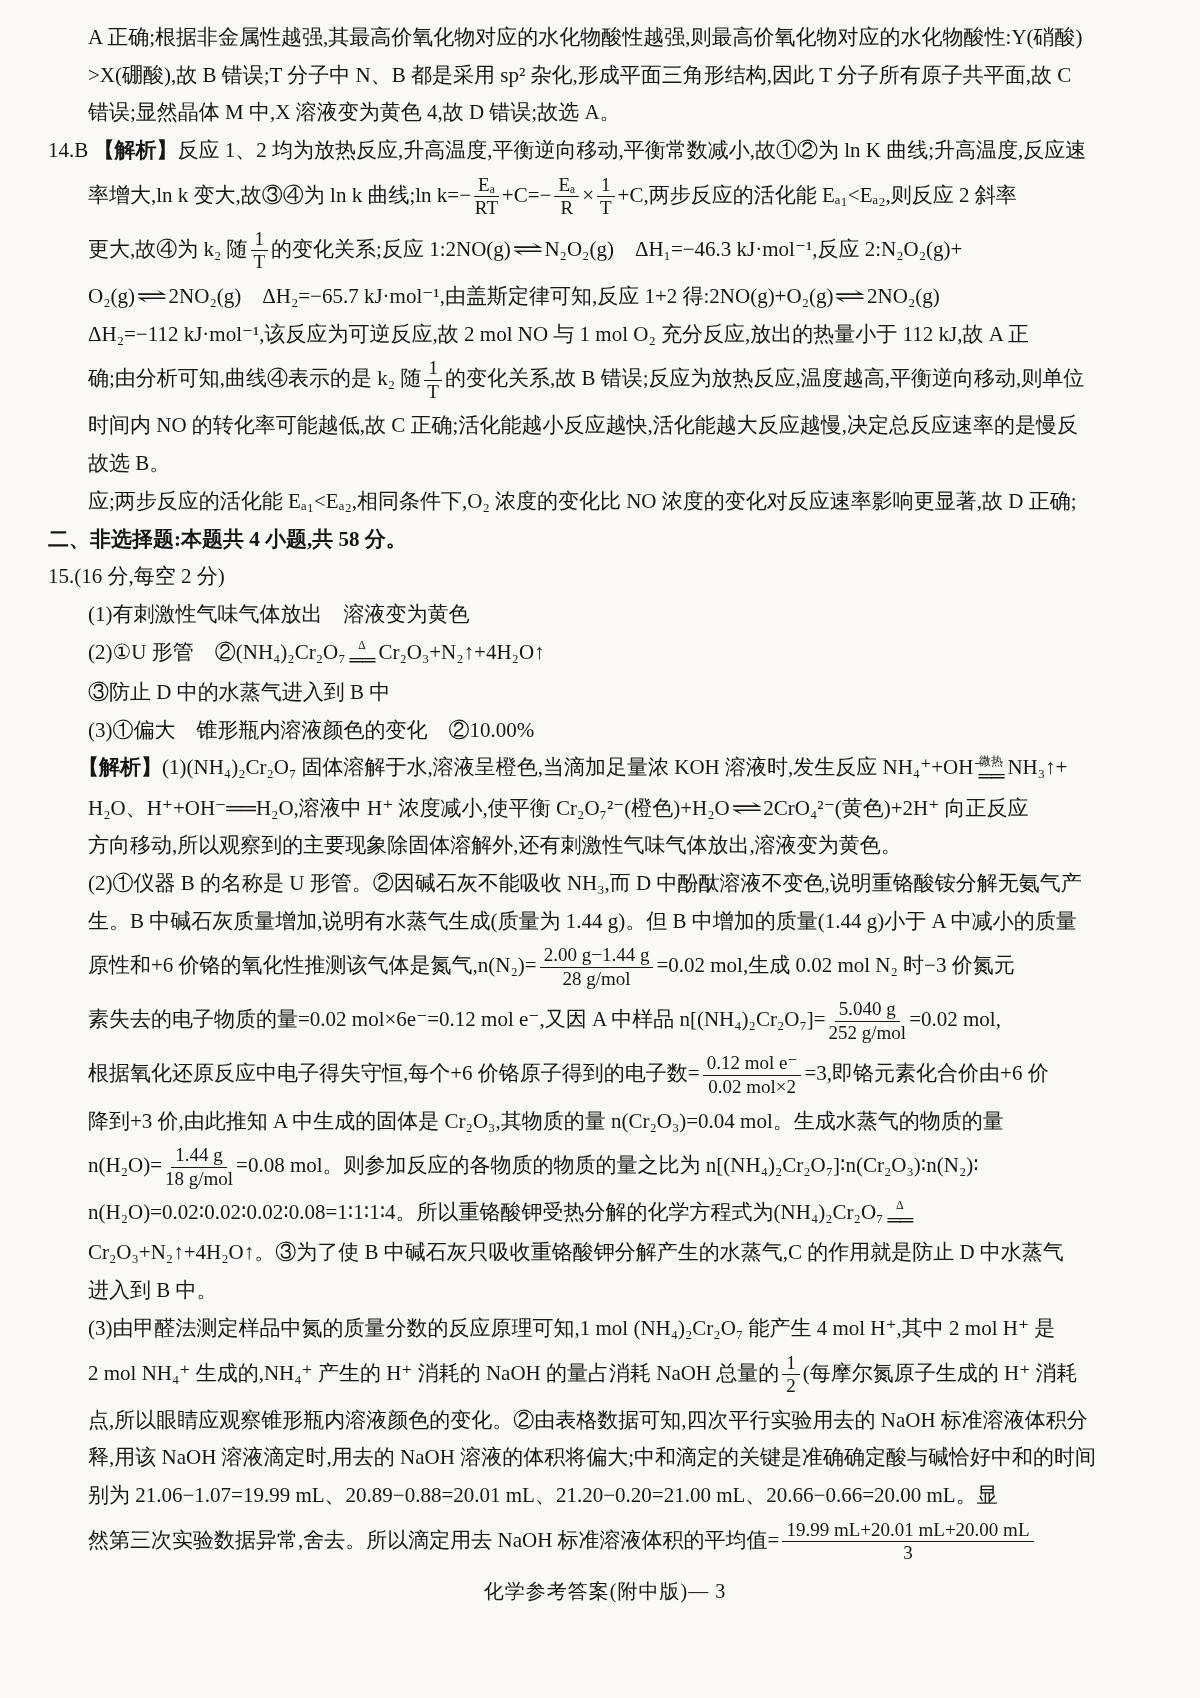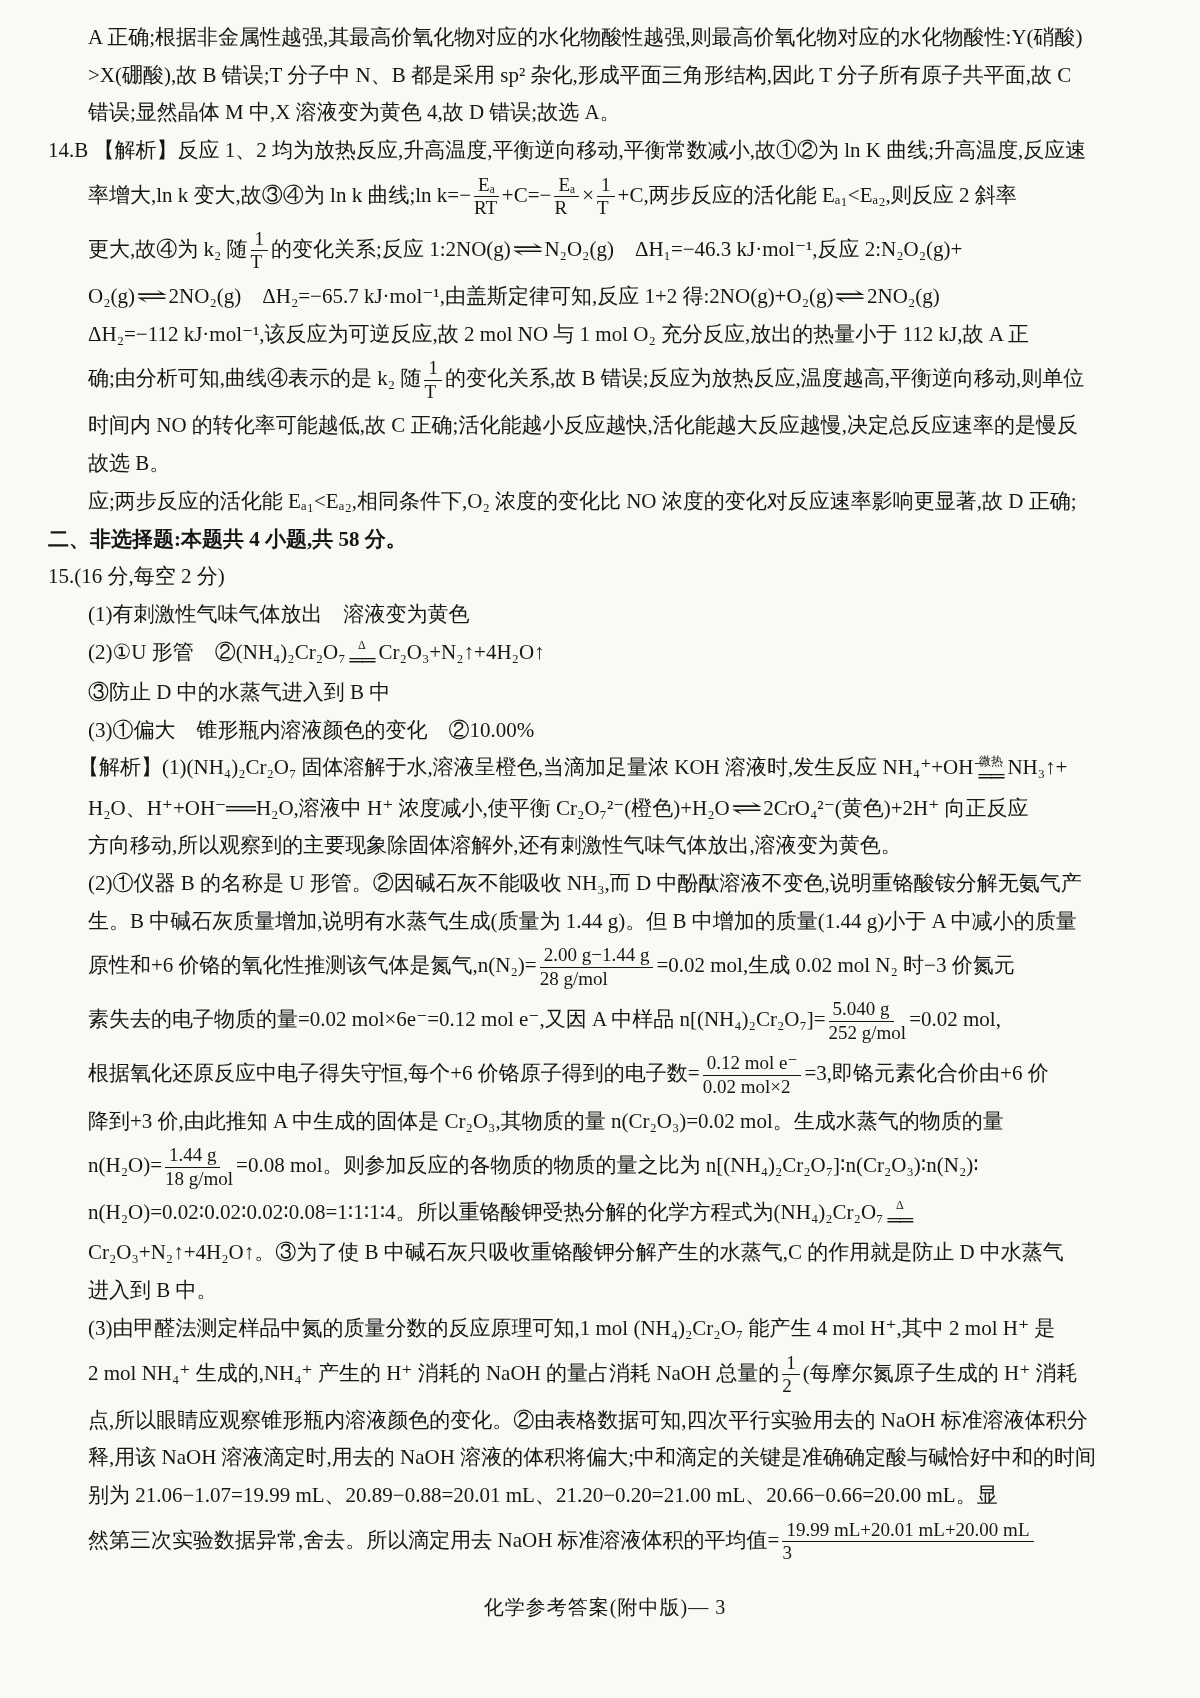--- a/index.html
+++ b/index.html
@@ -6,35 +6,35 @@
   html,body{ margin:0; padding:0; background:#d9d9d9; }
   .page{
     width:1200px; height:1698px; box-sizing:border-box;
     margin:0 auto; background:var(--paper); color:var(--ink);
     font-family:"Liberation Serif","DejaVu Serif",serif;
     font-size:21px; padding:24px 38px 0 48px; overflow:hidden; position:relative;
   }
   .block{ margin:0; }
   .block.bold{ font-weight:bold; }
   .line{ margin-bottom:10px; line-height:1.32; white-space:nowrap; }
-  .hdr{ font-weight:normal; }
+  .hdr{ font-weight:bold; }
   .frac{
-    display:inline-flex; flex-direction:column; align-items:flex-start;
+    display:inline-flex; flex-direction:column; align-items:center;
     vertical-align:middle; margin:0 3px; line-height:1.08; font-size:19px;
   }
   .frac .num{ border-bottom:1.5px solid var(--ink); padding:0 4px 1px; }
   .frac .den{ padding-top:1px; }
   .eqov{
     display:inline-flex; flex-direction:column; align-items:center;
     vertical-align:middle; margin:0 4px; line-height:1;
   }
   .eqov .eqtop{ font-size:12px; margin-bottom:-1px; }
   .eqov .eqbar{ font-size:19px; letter-spacing:-1px; }
   .eqm{ display:inline-block; transform:scaleX(1.8); margin:0 8px; }
-  .footer{ text-align:center; font-size:20px; margin-top:30px; letter-spacing:1px; }
+  .footer{ text-align:center; font-size:20px; margin-top:14px; letter-spacing:1px; }
 </style>
 </head>
 <body>
 
 <div class="page">
   <div>
       <div class="block" style="padding-left: 40px;">
         <div class="line">A 正确;根据非金属性越强,其最高价氧化物对应的水化物酸性越强,则最高价氧化物对应的水化物酸性:Y(硝酸)</div>
         <div class="line">&gt;X(硼酸),故 B 错误;T 分子中 N、B 都是采用 sp² 杂化,形成平面三角形结构,因此 T 分子所有原子共平面,故 C</div>
         <div class="line">错误;显然晶体 M 中,X 溶液变为黄色 4,故 D 错误;故选 A。</div>
@@ -94,21 +94,21 @@
             <span class="den">28 g/mol</span>
           </span>=0.02 mol,生成 0.02 mol N₂ 时−3 价氮元</div>
         <div class="line">素失去的电子物质的量=0.02 mol×6e⁻=0.12 mol e⁻,又因 A 中样品 n[(NH₄)₂Cr₂O₇]=<span class="frac">
             <span class="num">5.040 g</span>
             <span class="den">252 g/mol</span>
           </span>=0.02 mol,</div>
         <div class="line">根据氧化还原反应中电子得失守恒,每个+6 价铬原子得到的电子数=<span class="frac">
             <span class="num">0.12 mol e⁻</span>
             <span class="den">0.02 mol×2</span>
           </span>=3,即铬元素化合价由+6 价</div>
-        <div class="line">降到+3 价,由此推知 A 中生成的固体是 Cr₂O₃,其物质的量 n(Cr₂O₃)=0.02 mol。生成水蒸气的物质的量</div>
+        <div class="line">降到+3 价,由此推知 A 中生成的固体是 Cr₂O₃,其物质的量 n(Cr₂O₃)=0.04 mol。生成水蒸气的物质的量</div>
         <div class="line">n(H₂O)=<span class="frac">
             <span class="num">1.44 g</span>
             <span class="den">18 g/mol</span>
           </span>=0.08 mol。则参加反应的各物质的物质的量之比为 n[(NH₄)₂Cr₂O₇]∶n(Cr₂O₃)∶n(N₂)∶</div>
         <div class="line">n(H₂O)=0.02∶0.02∶0.02∶0.08=1∶1∶1∶4。所以重铬酸钾受热分解的化学方程式为(NH₄)₂Cr₂O₇<span class="eqov">
             <span class="eqtop">Δ</span>
             <span class="eqbar">══</span>
           </span></div>
         <div class="line">Cr₂O₃+N₂↑+4H₂O↑。③为了使 B 中碱石灰只吸收重铬酸钾分解产生的水蒸气,C 的作用就是防止 D 中水蒸气</div>
         <div class="line">进入到 B 中。</div>

